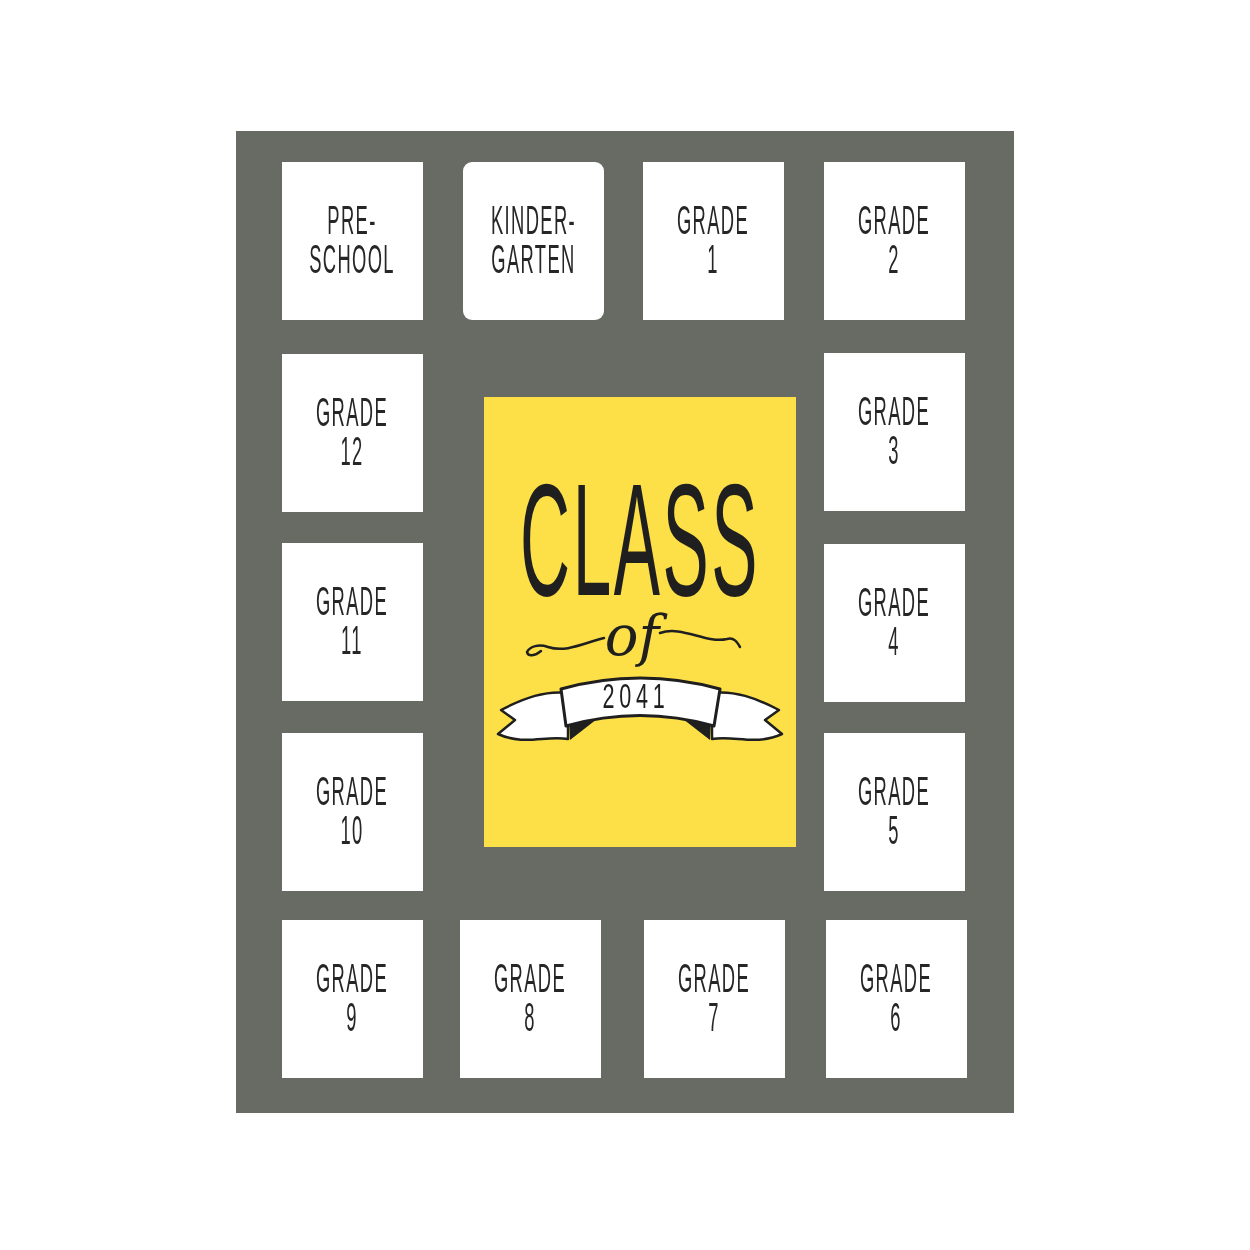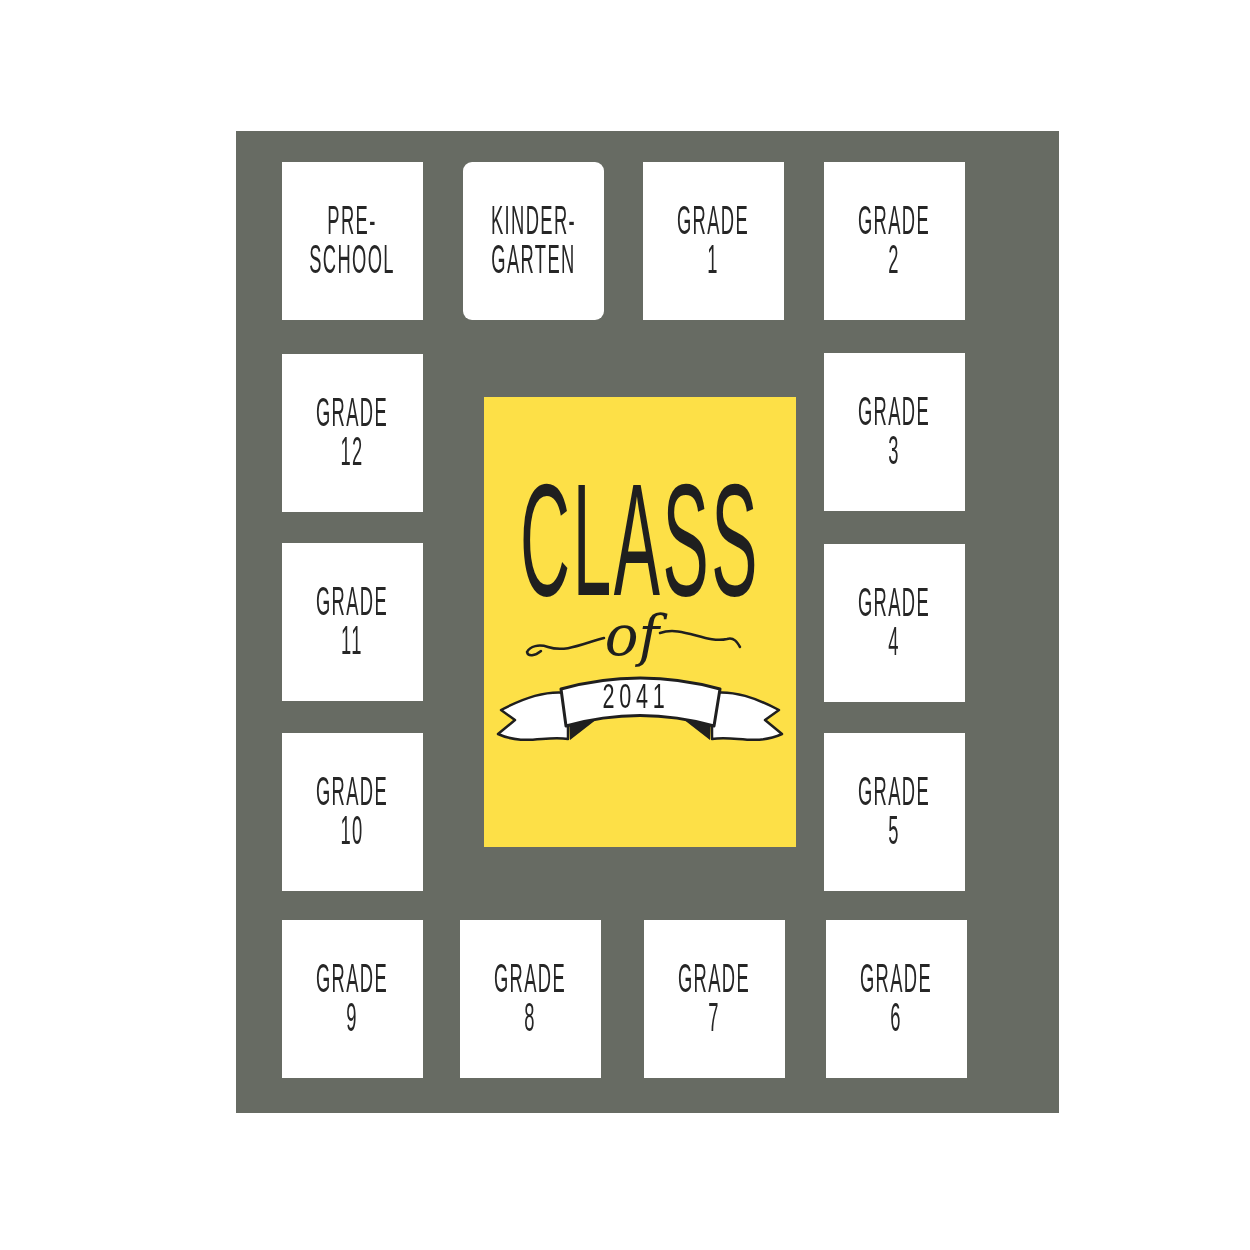--- a/index.html
+++ b/index.html
@@ -3,21 +3,20 @@
 <meta charset="utf-8">
 <style>
   html,body{margin:0;padding:0;background:#ffffff;}
   body{
     width:1250px;height:1250px;position:relative;overflow:hidden;
     font-family:"Liberation Sans",sans-serif;
   }
   .mat{
     position:absolute;left:236px;top:131px;width:778px;height:982px;
     background:#676b63;
-    padding-left:45px;
   }
   .opening{
     position:absolute;width:141px;height:158px;background:#ffffff;
     display:flex;align-items:center;justify-content:center;
   }
   .opening-label{
     display:flex;flex-direction:column;align-items:center;text-align:center;
     color:#262626;font-size:27px;letter-spacing:2px;line-height:0.95;
     transform:scale(0.68,1.5);white-space:nowrap;font-weight:400;
   }

